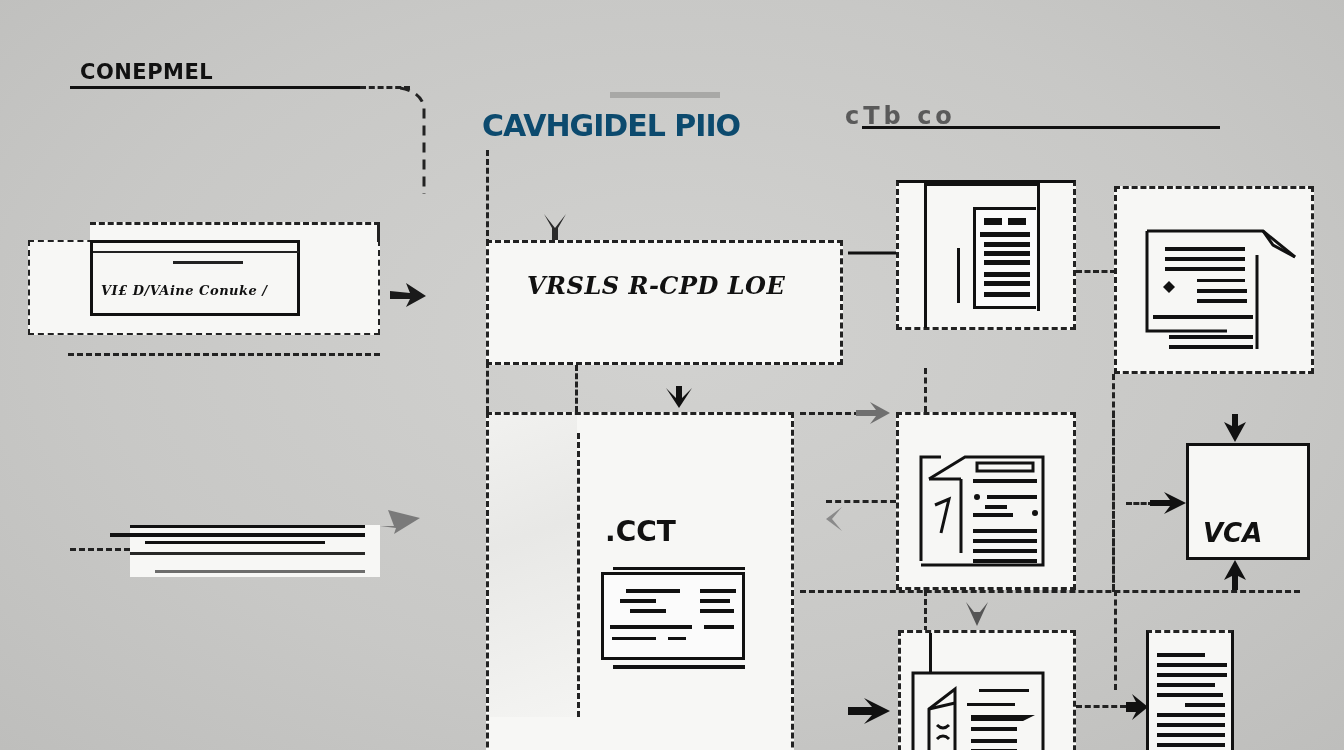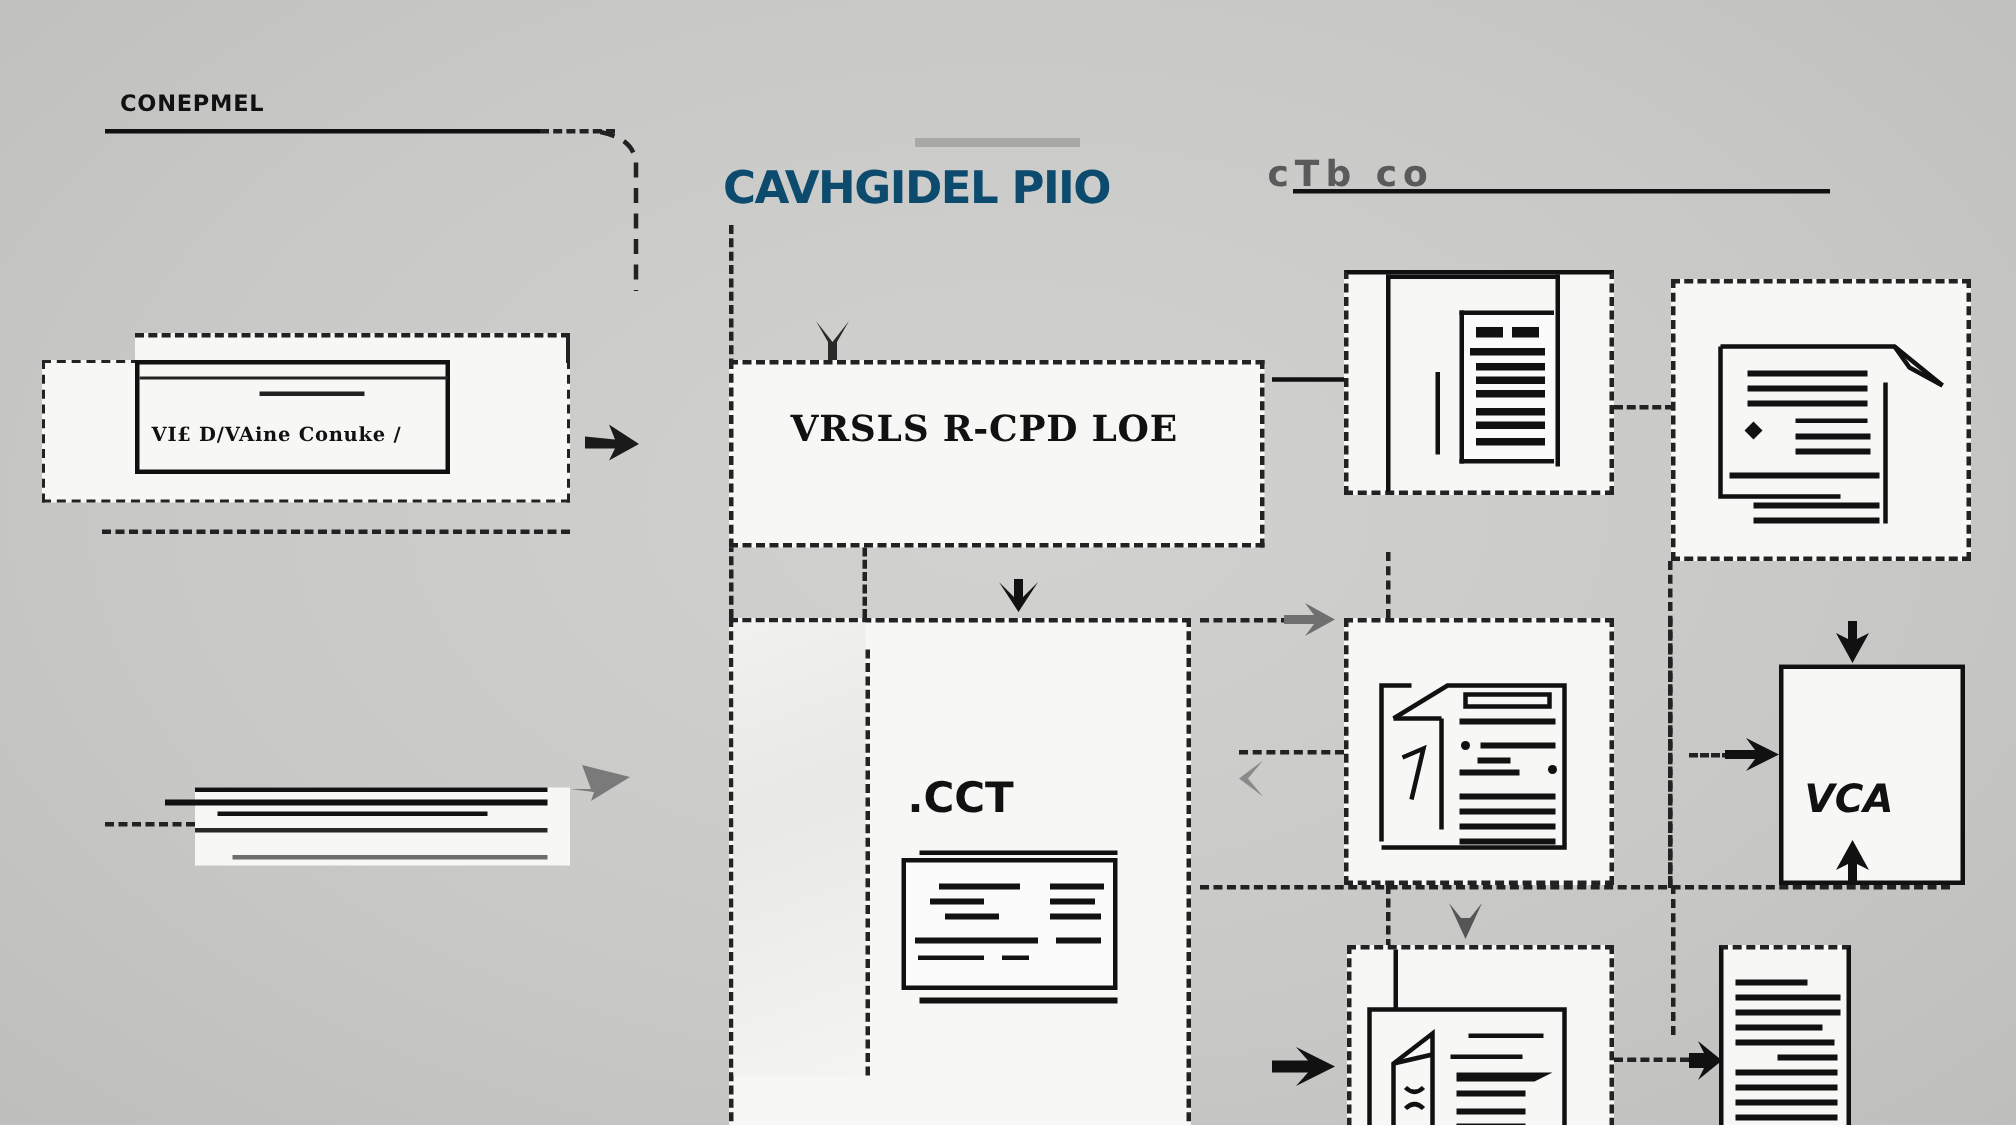--- a/index.html
+++ b/index.html
@@ -9,29 +9,29 @@
     font-family: "DejaVu Serif", serif;
     color: #111;
   }
   .abs { position: absolute; }
   .box { position: absolute; background: #f7f7f5; box-sizing: border-box; }
   .dashed { border: 3px dashed #222; }
   .solid { border: 3px solid #111; }
   .hline { position: absolute; height: 0; border-top: 3px dashed #222; }
   .vline { position: absolute; width: 0; border-left: 3px dashed #222; }
   .hsolid { position: absolute; height: 3px; background: #111; }
-  .label-serif { font-family: "DejaVu Serif", serif; font-weight: bold; letter-spacing: 0.5px; }
+  .label-serif { font-family: "DejaVu Serif", serif; font-weight: bold; letter-spacing: 0.5px; font-style: italic; }
   .label-sans { font-family: "DejaVu Sans", sans-serif; font-weight: bold; }
   .bar { position: absolute; height: 5px; background: #111; }
   svg { display: block; }
 </style>
 </head>
 <body>
 
-<div class="abs label-sans" style="left:80px; top:60px; font-size:15px; letter-spacing:0.5px;">CONEPMEL</div>
+<div class="abs label-sans" style="left:80px; top:60px; font-size:21px; letter-spacing:0.5px;">CONEPMEL</div>
 <div class="hsolid" style="left:70px; top:86px; width:290px;"></div>
 <div class="hline" style="left:360px; top:86px; width:50px;"></div>
 <svg class="abs" style="left:400px; top:86px;" width="30" height="110">
   <path d="M0 2 Q22 6 24 22 L24 108" stroke="#222" stroke-width="3" fill="none" stroke-dasharray="10 7"></path>
 </svg>
 
 <div class="abs" style="left:610px; top:92px; width:110px; height:6px; background:#a8a8a6;"></div>
 <div class="abs label-sans" style="left:482px; top:108px; font-size:30px; color:#0c4a6e; letter-spacing:-1px;">CAVHGIDEL PIIO</div>
 <div class="abs label-sans" style="left:845px; top:102px; font-size:24px; color:#5a5a5a; letter-spacing:4px;">cTb co</div>
 <div class="hsolid" style="left:862px; top:126px; width:358px;"></div>
@@ -172,21 +172,21 @@
 </div>
 <div class="vline" style="left:1112px; top:412px; height:180px;"></div>
 
 <svg class="abs" style="left:1222px; top:414px;" width="26" height="30">
   <path d="M10 0 L16 0 L16 12 L24 8 L13 28 L2 8 L10 12 Z" fill="#111"></path>
 </svg>
 <div class="hline" style="left:1126px; top:502px; width:28px;"></div>
 <svg class="abs" style="left:1150px; top:490px;" width="38" height="26">
   <path d="M0 10 L20 10 L14 2 L36 13 L14 24 L20 16 L0 16 Z" fill="#111"></path>
 </svg>
-<div class="box solid" style="left:1186px; top:443px; width:124px; height:147px;">
+<div class="box solid" style="left:1186px; top:443px; width:124px; height:117px;">
   <div class="abs label-sans" style="left:14px; top:72px; font-size:26px; font-style:italic;">VCA</div>
 </div>
 <svg class="abs" style="left:1222px; top:560px;" width="26" height="30">
   <path d="M13 0 L24 20 L16 16 L16 30 L10 30 L10 16 L2 20 Z" fill="#111"></path>
 </svg>
 
 <div class="hline" style="left:800px; top:590px; width:500px;"></div>
 
 <svg class="abs" style="left:964px; top:602px;" width="26" height="28">
   <path d="M2 0 L13 24 L24 0 L16 10 L10 10 Z" fill="#555"></path>

